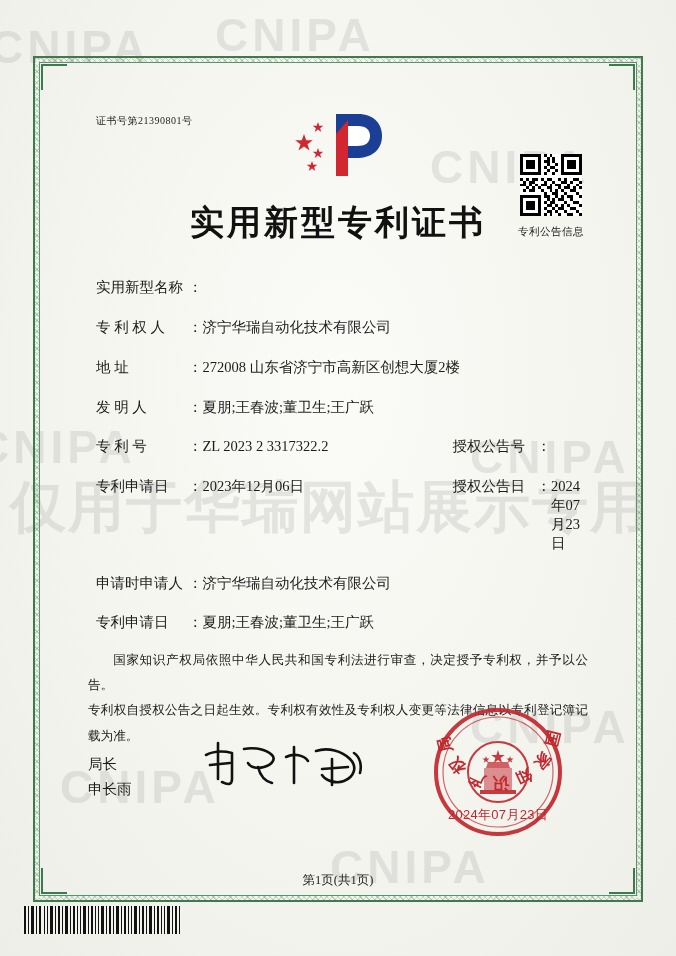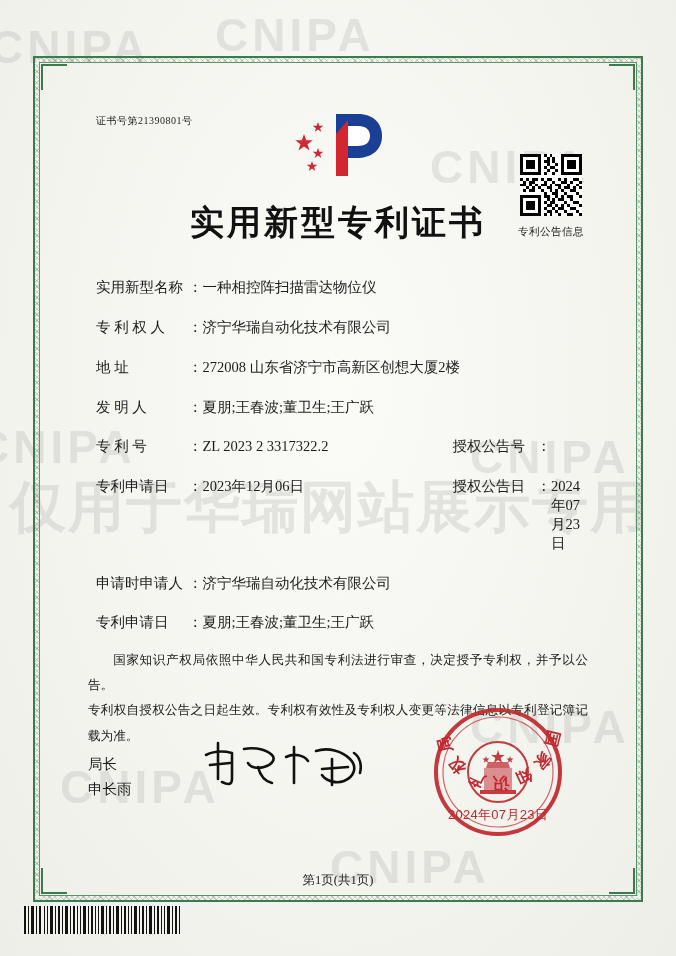--- a/index.html
+++ b/index.html
@@ -413,21 +413,20 @@
     <div class="qr-label">专利公告信息</div>
   </div>
 
   <div class="title">实用新型专利证书</div>
 
   <div class="fields">
 
     <div class="frow">
       <span class="flabel">实用新型名称</span>
       <span class="fcolon">：</span>
-      <span class="fvalue">一种相控阵扫描雷达物位仪</span>
     </div>
 
     <div class="frow">
       <span class="flabel">专 利 权 人</span>
       <span class="fcolon">：</span>
       <span class="fvalue">济宁华瑞自动化技术有限公司</span>
     </div>
 
     <div class="frow">
       <span class="flabel">地        址</span>

